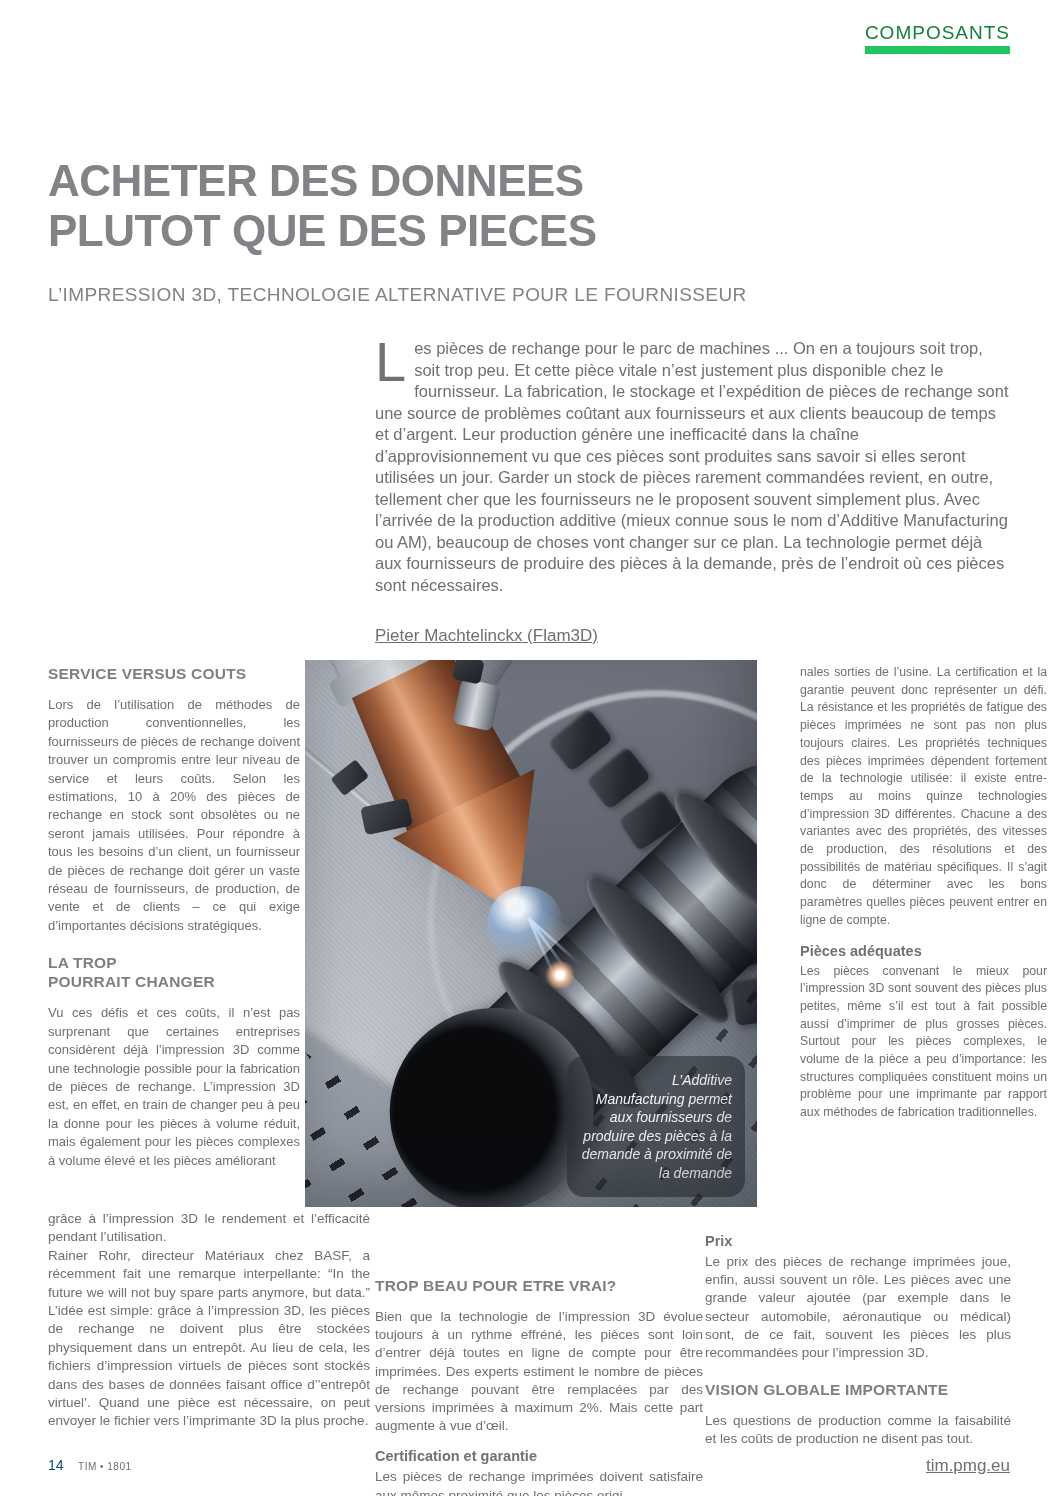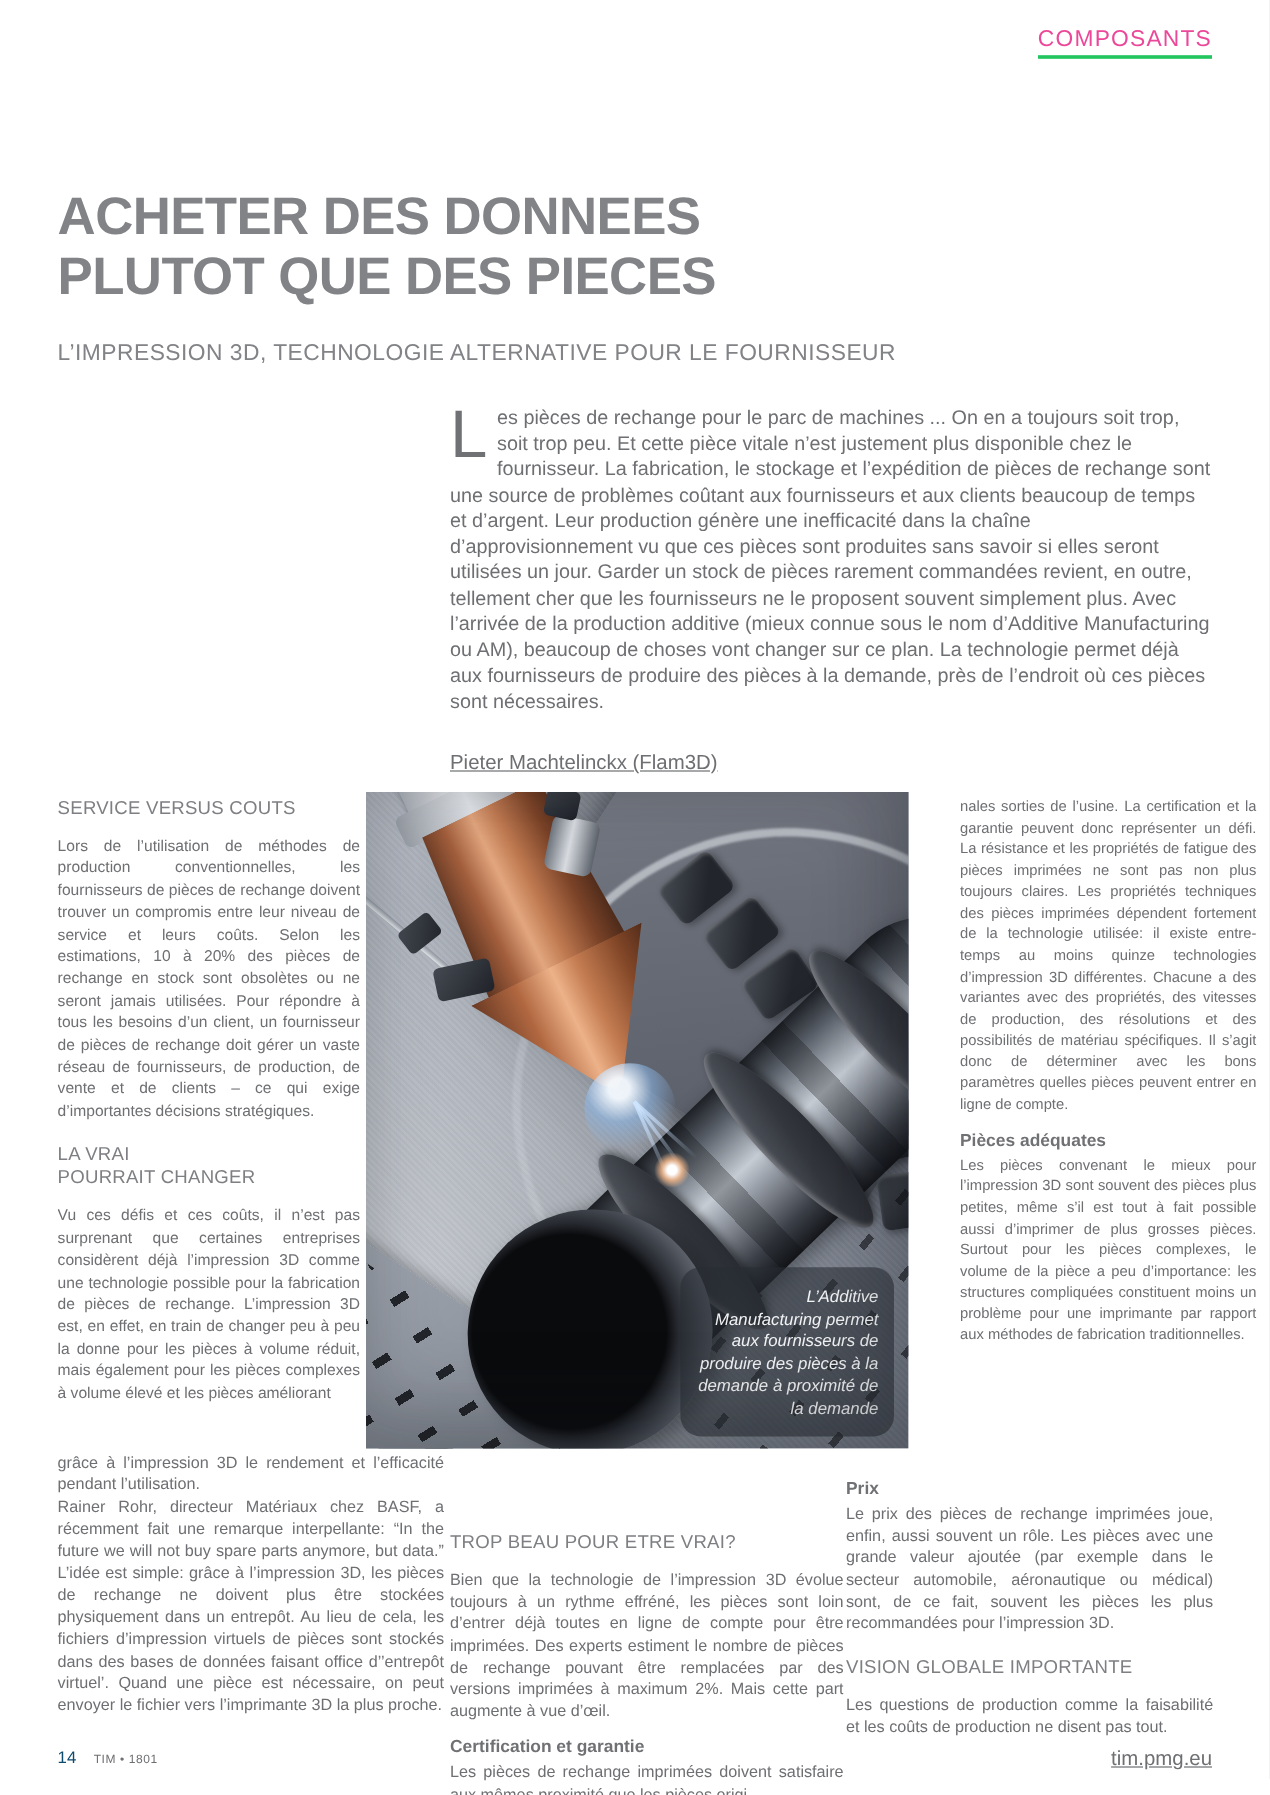--- a/index.html
+++ b/index.html
@@ -5,22 +5,22 @@
   html,body{margin:0;padding:0;background:#e8e8e8;}
   *{box-sizing:border-box;}
   .page{
     position:relative;width:1058px;height:1496px;margin:0 auto;
     background:#ffffff;overflow:hidden;
     font-family:"Liberation Sans",sans-serif;color:#6e6f72;
   }
   
   .category{
     position:absolute;top:22px;right:48px;
-    font-size:19px;letter-spacing:1px;color:#ec4899;
-    border-bottom:3px solid #22c55e;padding-bottom:2px;
+    font-size:19px;letter-spacing:1px;color:#15803d;
+    border-bottom:8px solid #22c55e;padding-bottom:2px;
   }
   .title{
     position:absolute;left:48px;top:156px;
     font-size:44px;line-height:50px;font-weight:bold;
     color:#818386;letter-spacing:-0.5px;
   }
   .subtitle{
     position:absolute;left:48px;top:284px;
     font-size:19px;letter-spacing:.4px;color:#818386;
   }
@@ -39,21 +39,21 @@
   }
   
   .col{position:absolute;text-align:justify;overflow:hidden;}
   .col p{margin:0;}
   .col-left-top{left:48px;top:664px;width:252px;height:546px;font-size:13px;line-height:18.4px;}
   .col-left-bottom{left:48px;top:1210px;width:322px;height:252px;font-size:13.5px;line-height:18.4px;}
   .col-mid-bottom{left:375px;top:1276px;width:328px;height:252px;font-size:13.5px;line-height:18.2px;}
   .col-right-top{left:800px;top:664px;width:247px;height:546px;font-size:12.3px;line-height:17.7px;}
   .col-right-bottom{left:705px;top:1232px;width:306px;height:230px;font-size:13.5px;line-height:18.2px;}
   .col-heading{
-    font-size:15.5px;font-weight:normal;letter-spacing:.2px;color:#7d7f82;
+    font-size:15.5px;font-weight:bold;letter-spacing:.2px;color:#7d7f82;
     text-align:left;margin:0 0 13px 0;line-height:19px;
   }
   .col-heading.mt{margin-top:18px;}
   .sub-heading{
     font-size:14.5px;font-weight:bold;color:#707174;text-align:left;
     margin:12px 0 3px 0;line-height:18px;
   }
   .sub-heading.first{margin-top:0;}
   
   .photo{
@@ -248,21 +248,21 @@
 
   <div class="intro">
     <span class="dropcap">L</span><span>es pièces de rechange pour le parc de machines ... On en a toujours soit trop, soit trop peu. Et cette pièce vitale n’est justement plus disponible chez le fournisseur. La fabrication, le stockage et l’expédition de pièces de rechange sont une source de problèmes coûtant aux fournisseurs et aux clients beaucoup de temps et d’argent. Leur production génère une inefficacité dans la chaîne d’approvisionnement vu que ces pièces sont produites sans savoir si elles seront utilisées un jour. Garder un stock de pièces rarement commandées revient, en outre, tellement cher que les fournisseurs ne le proposent souvent simplement plus. Avec l’arrivée de la production additive (mieux connue sous le nom d’Additive Manufacturing ou AM), beaucoup de choses vont changer sur ce plan. La technologie permet déjà aux fournisseurs de produire des pièces à la demande, près de l’endroit où ces pièces sont nécessaires.</span>
   </div>
   <div class="byline">Pieter Machtelinckx (Flam3D)</div>
 
   <div class="col col-left-top">
     <h3 class="col-heading">SERVICE VERSUS COUTS</h3>
     <p>Lors de l’utilisation de méthodes de production conventionnelles, les fournisseurs de pièces de rechange doivent trouver un compromis entre leur niveau de service et leurs coûts. Selon les estimations, 10 à 20% des pièces de rechange en stock sont obsolètes ou ne seront jamais utilisées. Pour répondre à tous les besoins d’un client, un fournisseur de pièces de rechange doit gérer un vaste réseau de fournisseurs, de production, de vente et de clients – ce qui exige d’importantes décisions stratégiques.</p>
     <h3 class="col-heading mt">
-      <span style="display:block">LA VRAI</span>
+      <span style="display:block">LA TROP</span>
       <span style="display:block">POURRAIT CHANGER</span>
     </h3>
     <p>Vu ces défis et ces coûts, il n’est pas surprenant que certaines entreprises considèrent déjà l’impression 3D comme une technologie possible pour la fabrication de pièces de rechange. L’impression 3D est, en effet, en train de changer peu à peu la donne pour les pièces à volume réduit, mais également pour les pièces complexes à volume élevé et les pièces améliorant</p>
   </div>
 
   <div class="col col-left-bottom">
     <p>grâce à l’impression 3D le rendement et l’efficacité pendant l’utilisation.</p>
     <p>Rainer Rohr, directeur Matériaux chez BASF, a récemment fait une remarque interpellante: “In the future we will not buy spare parts anymore, but data.” L’idée est simple: grâce à l’impression 3D, les pièces de rechange ne doivent plus être stockées physiquement dans un entrepôt. Au lieu de cela, les fichiers d’impression virtuels de pièces sont stockés dans des bases de données faisant office d’’entrepôt virtuel’. Quand une pièce est nécessaire, on peut envoyer le fichier vers l’imprimante 3D la plus proche.</p>
   </div>
 

